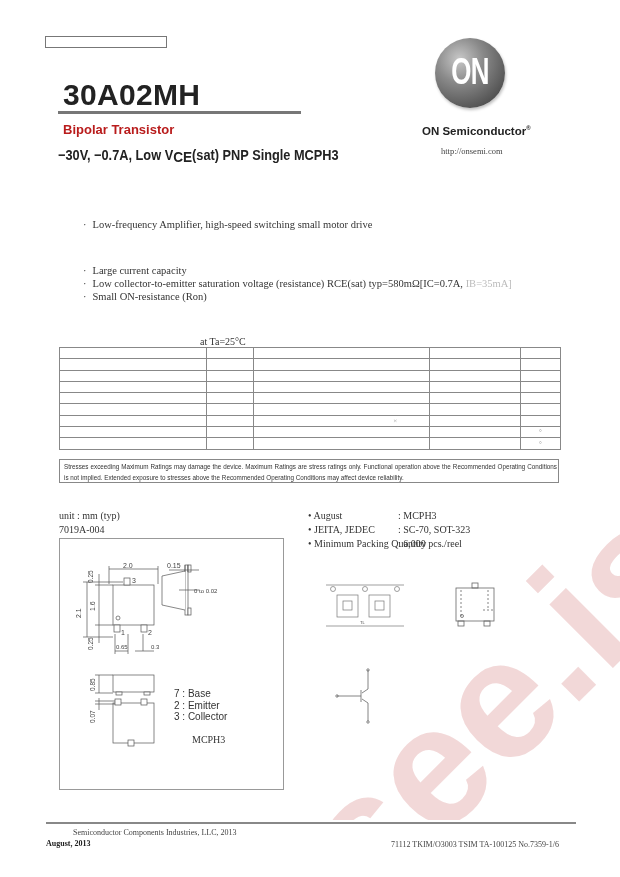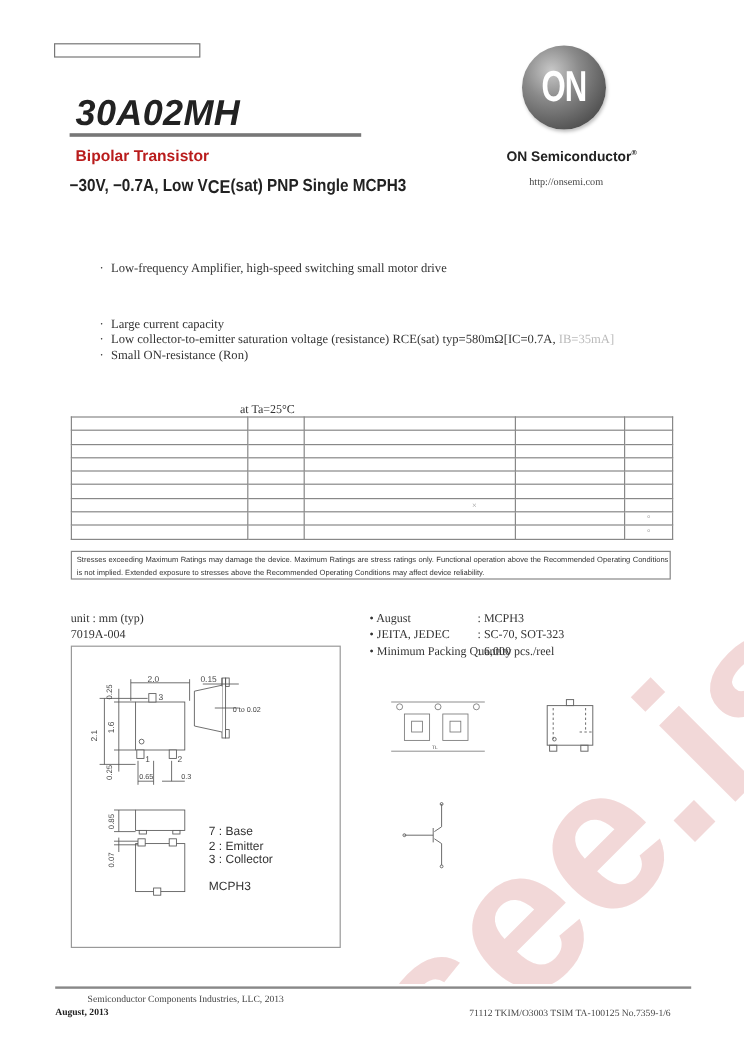--- a/index.html
+++ b/index.html
@@ -6,21 +6,21 @@
     body { width: 620px; height: 877px; position: relative; overflow: hidden; font-family: "Liberation Serif", serif; color: #222; }
     .abs { position: absolute; }
 
     
     .watermark { position: absolute; left: -20px; top: 120px; width: 700px; height: 700px; pointer-events: none; z-index: 0; }
     .watermark text { font-family: "Liberation Sans", sans-serif; font-weight: bold; font-size: 170px; fill: #e8b9b9; opacity: 0.55; }
 
     .layer { position: relative; z-index: 1; }
 
     .topbox { left: 45px; top: 36px; width: 120px; height: 10px; border: 1px solid #777; }
-    .part { left: 63px; top: 78px; font-family: "Liberation Sans", sans-serif; font-weight: bold; font-size: 30px; color: #222; letter-spacing: 0.3px; font-style: italic; }
+    .part { left: 63px; top: 78px; font-family: "Liberation Sans", sans-serif; font-weight: bold; font-size: 30px; color: #222; letter-spacing: 0.3px; }
     .rule { left: 58px; top: 111px; width: 243px; height: 3px; background: #777; }
     .title { left: 63px; top: 122px; font-family: "Liberation Sans", sans-serif; font-weight: bold; font-size: 13px; color: #b91c1c; }
     .subtitle { left: 58px; top: 147px; font-family: "Liberation Sans", sans-serif; font-weight: bold; font-size: 14.5px; color: #222; transform: scaleX(0.88); transform-origin: left top; white-space: nowrap; }
     .subtitle .ce { font-size: 15.5px; vertical-align: -2px; }
 
     .logo { left: 435px; top: 38px; width: 70px; height: 70px; border-radius: 50%; background: radial-gradient(circle at 35% 30%, #c8c8c8 0%, #8a8a8a 35%, #555 75%, #3a3a3a 100%); box-shadow: 1px 2px 3px rgba(0,0,0,0.25); }
     .logo span { position: absolute; left: 0; top: 13px; width: 70px; text-align: center; font-family: "Liberation Sans", sans-serif; font-weight: bold; font-size: 36px; color: #fff; transform: scaleX(0.72); letter-spacing: -1px; }
     .brand { left: 422px; top: 125px; font-family: "Liberation Sans", sans-serif; font-weight: bold; font-size: 11.5px; color: #222; white-space: nowrap; }
     .brand sup { font-size: 6px; vertical-align: 5px; }
     .url { left: 441px; top: 146px; font-family: Liberation Serif, serif; font-size: 8.5px; color: #444; }
@@ -229,21 +229,21 @@
       <text transform="translate(36 153) rotate(-90)" font-size="6.5">0.85</text>
       <text transform="translate(36 185) rotate(-90)" font-size="6.5">0.07</text>
     </g>
   </svg>
 
   <div class="abs pins" style="left:174px; top:688px;">
     <div>7 : Base</div>
     <div>2 : Emitter</div>
     <div>3 : Collector</div>
   </div>
-  <div class="abs pkgname" style="left:174px; top:734px;">MCPH3</div>
+  <div class="abs pkgname" style="left:192px; top:734px;font-family:Liberation Serif, serif;">MCPH3</div>
 
   <div class="abs spec" style="left:308px; top:510px;">
       <span class="k">• August</span>
       <span class="v">: MCPH3</span>
     </div>
   <div class="abs spec" style="left:308px; top:524px;">
       <span class="k">• JEITA, JEDEC</span>
       <span class="v">: SC-70, SOT-323</span>
     </div>
   <div class="abs spec" style="left:308px; top:538px;">

